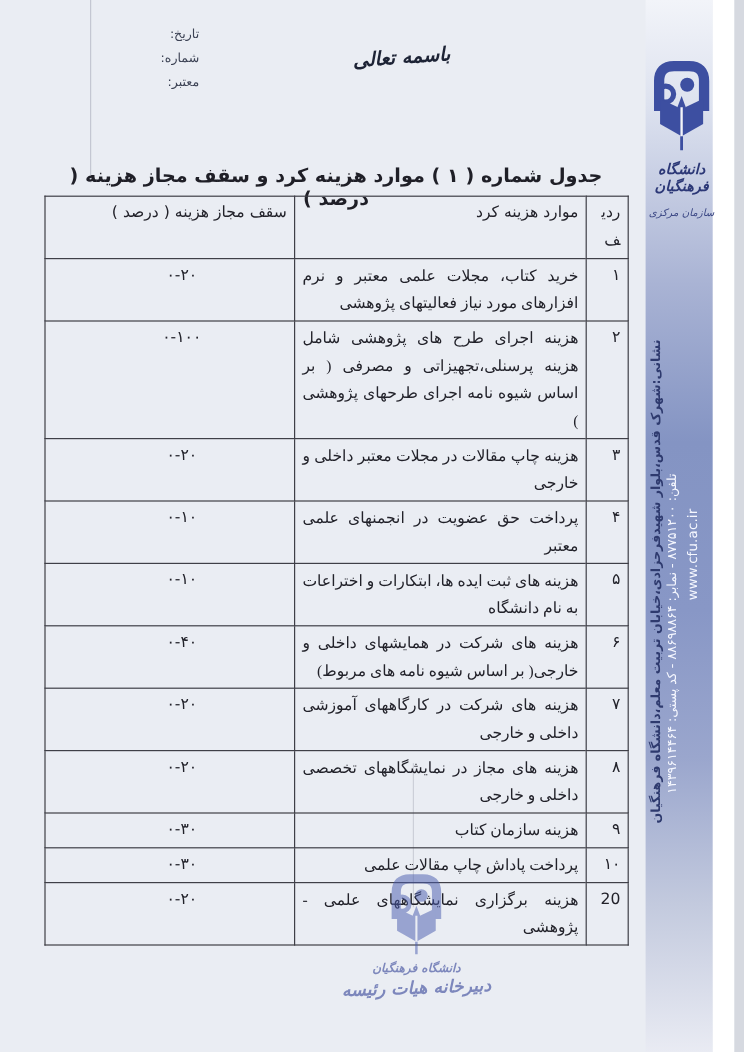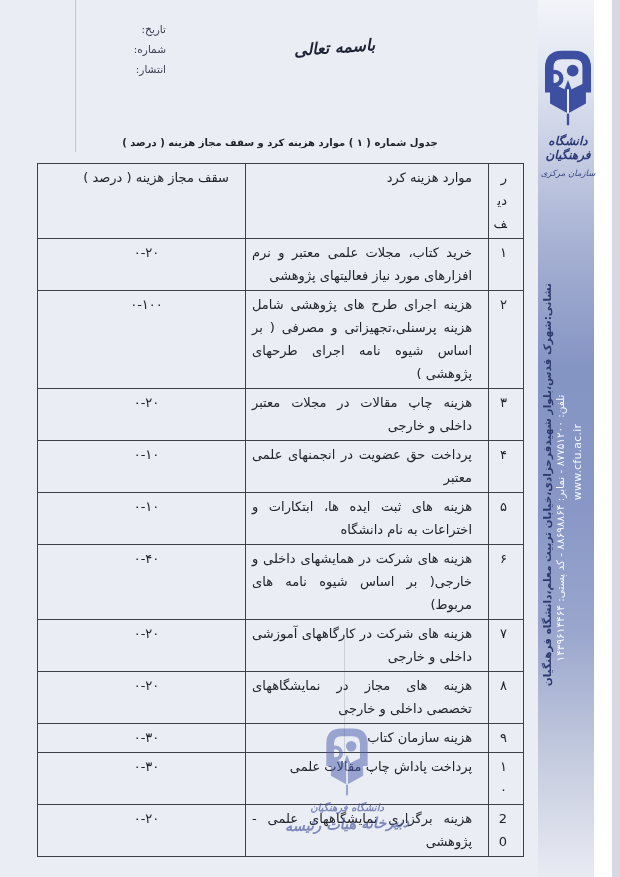--- a/index.html
+++ b/index.html
@@ -31,54 +31,54 @@
   .v-web{left:528px;top:455px;width:100px;height:14px;font-size:11px;color:#f6f8ff;direction:ltr;}
 
   
   .fold-a{position:absolute;left:75px;top:0;width:1px;height:152px;background:rgba(125,130,148,.35);}
   .fold-b{position:absolute;left:344px;top:636px;width:1px;height:120px;background:rgba(125,130,148,.28);}
 
   
   .logo-block{position:absolute;left:527px;top:44px;width:82px;text-align:center;}
   .logo-block svg{display:block;margin:0 auto;}
   .logo-org{font-size:12px;font-style:italic;font-weight:bold;color:#2c3877;margin-top:4px;direction:rtl;}
-  .logo-sub{font-size:8.5px;font-style:italic;color:#3c4885;margin-top:6px;direction:rtl;}
+  .logo-sub{font-size:8.5px;font-style:italic;color:#3c4885;margin-top:11px;direction:rtl;}
 
   .bismillah{
     position:absolute;left:275px;top:38px;width:120px;height:32px;
     text-align:center;font-size:16px;font-weight:bold;font-style:italic;
     color:#1d2335;direction:rtl;transform:rotate(-4deg);
   }
 
   .fields{position:absolute;left:88px;top:23px;width:78px;direction:rtl;text-align:right;}
   .field{font-size:10.5px;color:#3c4254;margin-bottom:8px;line-height:12px;}
 
   
   .doc-title{
     position:absolute;left:40px;top:137px;width:480px;
-    text-align:center;font-size:10px;font-weight:bold;color:#1f1f27;
+    text-align:center;font-size:16px;font-weight:bold;color:#1f1f27;
     direction:rtl;
   }
 
   
   table.main{
     position:absolute;left:37px;top:163px;width:486px;
     border-collapse:collapse;direction:rtl;table-layout:fixed;
     background:transparent;
   }
   table.main td,table.main th{
     border:1px solid #3f3f47;
     vertical-align:top;
     font-size:13px;line-height:23px;color:#22222a;
-    padding:2px 16px 3px 6px;
+    padding:2px 6px 3px 6px;
     font-weight:normal;
   }
   table.main{border:1.5px solid #3f3f47;}
   td.c-no{text-align:right;padding-left:2px;padding-right:2px;overflow-wrap:anywhere;}
-  td.c-item{text-align:justify;text-justify:inter-word;}
+  td.c-item{text-align:justify;text-justify:inter-word;font-family:Liberation Serif, serif;}
   td.c-cap{text-align:center;}
   td.c-cap .capval{direction:ltr;unicode-bidi:isolate;display:inline-block;margin-left:20px;}
   th.c-item,th.c-cap{text-align:right;}
   tr.hdr td{vertical-align:top;}
 
   
   .stamp{position:absolute;left:272px;top:722px;width:150px;text-align:center;opacity:.85;}
   .stamp svg{display:block;margin:0 auto;opacity:.6;}
   .stamp-org{font-size:10px;font-style:italic;font-weight:bold;color:#4a58a3;margin-top:2px;direction:rtl;opacity:.8;}
   .stamp-dept{font-size:14.5px;font-style:italic;font-weight:bold;color:#4a58a3;margin-top:3px;direction:rtl;opacity:.8;transform:rotate(-2deg);}
@@ -112,21 +112,21 @@
     </svg>
     <div class="logo-org">دانشگاه فرهنگیان</div>
     <div class="logo-sub">سازمان مرکزی</div>
   </div>
 
   <div class="bismillah">باسمه تعالی</div>
 
   <div class="fields">
     <div class="field">تاریخ:</div>
     <div class="field">شماره:</div>
-    <div class="field">انتشار:</div>
+    <div class="field">معتبر:</div>
   </div>
 
   <div class="doc-title">جدول شماره ( ۱ ) موارد هزینه کرد و سقف مجاز هزینه ( درصد )</div>
 
   <table class="main">
     <colgroup>
         <col style="width:35px">
         <col style="width:243px">
         <col style="width:208px">
       </colgroup>

